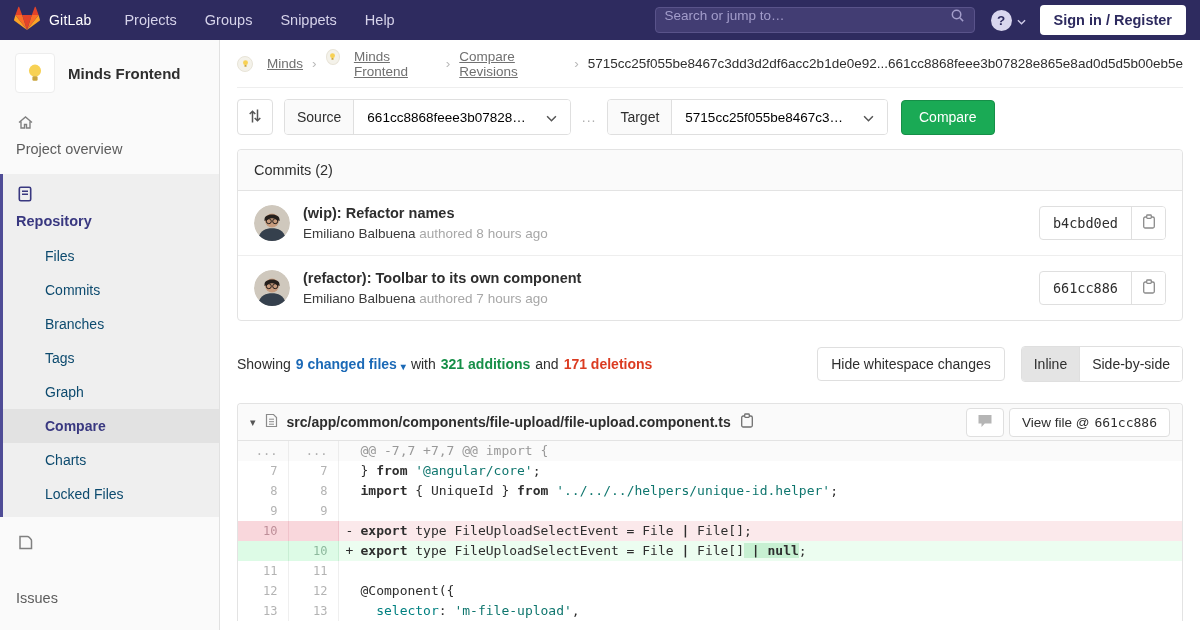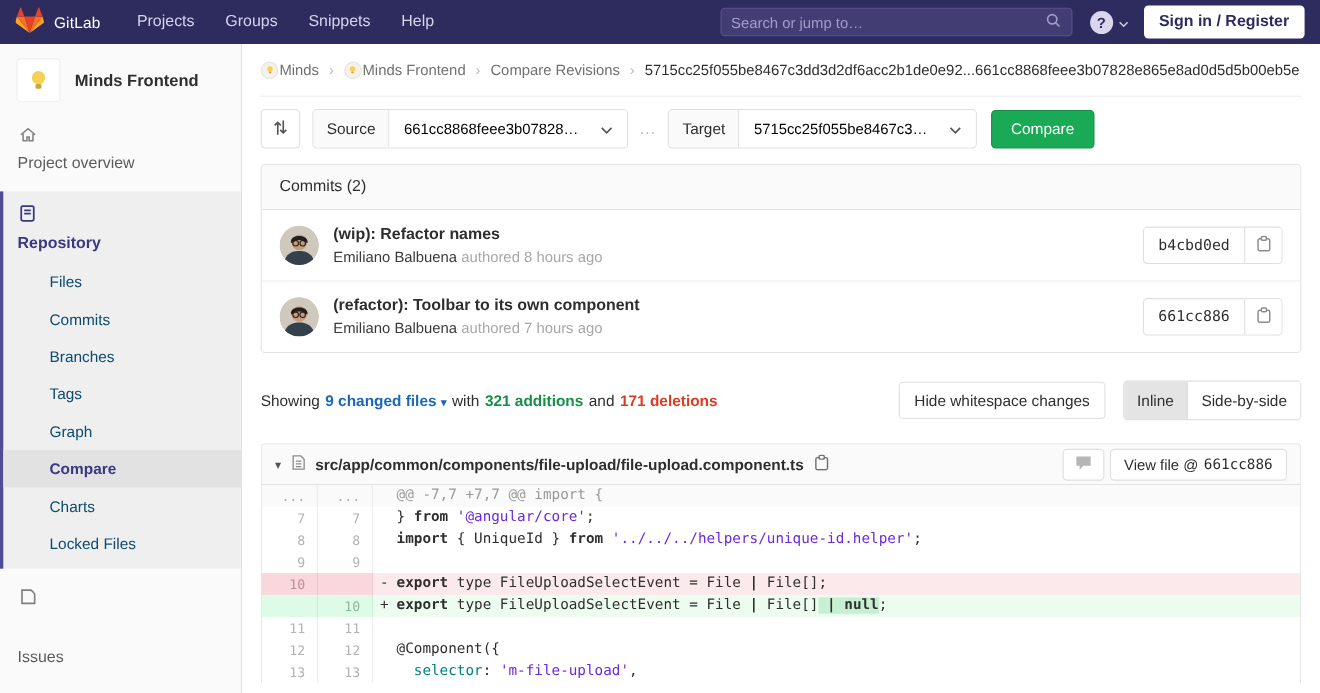--- a/index.html
+++ b/index.html
@@ -8,21 +8,21 @@
   a { text-decoration:none; color:inherit; cursor:pointer; }
   button { cursor:pointer; font-family:inherit; }
 
   
   .navbar { height:40px; background:#2e2b5f; display:flex; align-items:center; padding:0 14px; }
   .brand { display:flex; align-items:center; gap:9px; margin-right:20px; }
   .brand-name { color:#fff; font-size:14px; font-weight:500; letter-spacing:.2px; }
   .nav-menu { display:flex; gap:2px; }
   .nav-item { color:#d6d3ea; font-size:14.5px; padding:6px 13px; border-radius:3px; }
   .nav-spacer { flex:1; }
-  .search-box { width:320px; height:26px; background:#423d73; border:1px solid #59538a; border-radius:4px; display:flex; align-items:center; padding:0 9px;margin-left:28px; }
+  .search-box { width:320px; height:26px; background:#423d73; border:1px solid #59538a; border-radius:4px; display:flex; align-items:flex-start; padding:0 9px;margin-left:28px; }
   .search-input { flex:1; background:transparent; border:none; outline:none; color:#e6e3f5; font-size:13.5px; }
   .search-input::placeholder { color:#a39dcb; }
   .help-group { display:flex; align-items:center; gap:5px; margin:0 14px 0 16px; color:#cfcbe8; }
   .q-circle { width:21px; height:21px; border-radius:50%; background:#d9d6ee; color:#2e2b5f; font-weight:bold; font-size:13.5px; display:flex; align-items:center; justify-content:center; }
   .signin-btn { background:#fff; color:#2e2b5f; font-weight:bold; font-size:14.5px; padding:7px 14px; border-radius:4px; border:none; }
 
   
   .layout { display:flex; height:590px; }
   .sidebar { width:220px; background:#fafafa; border-right:1px solid #e1e1e1; display:flex; flex-direction:column; flex-shrink:0; }
   .project-head { display:flex; align-items:center; gap:13px; padding:13px 15px 11px; }
@@ -36,21 +36,21 @@
   .side-sub.active { background:#e2e2e2; color:#393880; font-weight:bold; }
   .issues-row { margin-top:8px;gap:40px; }
   .badge { margin-left:auto; background:#e2e2e2; border-radius:10px; padding:2px 10px; font-size:12.5px; color:#707070; }
   .side-bottom { margin-top:auto; border-top:1px solid #e7e7e7; }
   .side-bottom .side-item { padding:13px 16px; color:#707070; }
   .collapse-glyph { font-size:18px; line-height:12px; color:#707070; }
 
   
   .content { flex:1; padding:0 17px; overflow:hidden; background:#fff; }
   .breadcrumbs { height:48px; display:flex; align-items:center; gap:9px; border-bottom:1px solid #eee; font-size:13.5px; color:#707070; }
-  .crumb { display:flex; align-items:flex-start; gap:1px; }
+  .crumb { display:flex; align-items:flex-start; gap:14px;text-decoration:underline; }
   .crumb-sep { color:#b8b8b8; }
   .crumb-current { color:#2e2e2e; font-weight:500; }
   .mini-avatar { width:16px; height:16px; border-radius:50%; background:#f4f2ea; border:1px solid #e8e4d8; display:flex; align-items:center; justify-content:center; }
 
   .compare-form { display:flex; align-items:center; gap:11px; margin-top:11px; }
   .swap-btn { width:36px; height:36px; border:1px solid #dfdfdf; border-radius:4px; background:#fff; display:flex; align-items:center; justify-content:center; }
   .field-group { display:flex; border:1px solid #dfdfdf; border-radius:4px; overflow:hidden; height:36px; }
   .field-label { background:#fafafa; border-right:1px solid #dfdfdf; padding:0 12px; display:flex; align-items:center; color:#2e2e2e; font-size:14px; }
   .field-value { display:flex; align-items:center; gap:20px; padding:0 13px; background:#fff; font-size:13.5px; border:none; }
   .dots { color:#b0b0b0; letter-spacing:1px; }
@@ -93,21 +93,21 @@
   td.line-code { padding-left:22px; position:relative; white-space:pre; color:#2e2e2e; }
   .sign { position:absolute; left:7px; }
   tr.match td { background:#fafafa; }
   tr.match td.num { color:#b0b0b0; border-right-color:#ececec; }
   tr.match td.line-code { color:#999; }
   tr.del td.num { background:#f9d7dc; border-right-color:#f0c3cb; color:#bd8e98; }
   tr.del td.line-code { background:#fbe9eb; }
   tr.add td.num { background:#ddfbe6; border-right-color:#c8eed4; color:#8cb89c; }
   tr.add td.line-code { background:#ecfdf0; }
   .line-code .k { font-weight:bold; }
-  .line-code .s { color:#6d28d9; }
+  .line-code .s { color:#0f766e; }
   .line-code .na { color:#008080; }
   .line-code .hl { background:#c7f0d2; }
   .hl.k { font-weight:bold; }
 </style>
 </head>
 <body>
 
 <header class="navbar">
   <a class="brand">
     <span class="icon">

